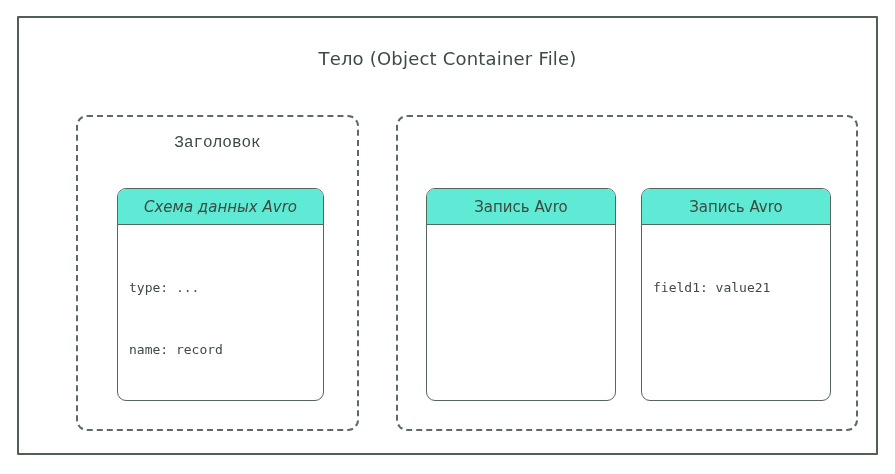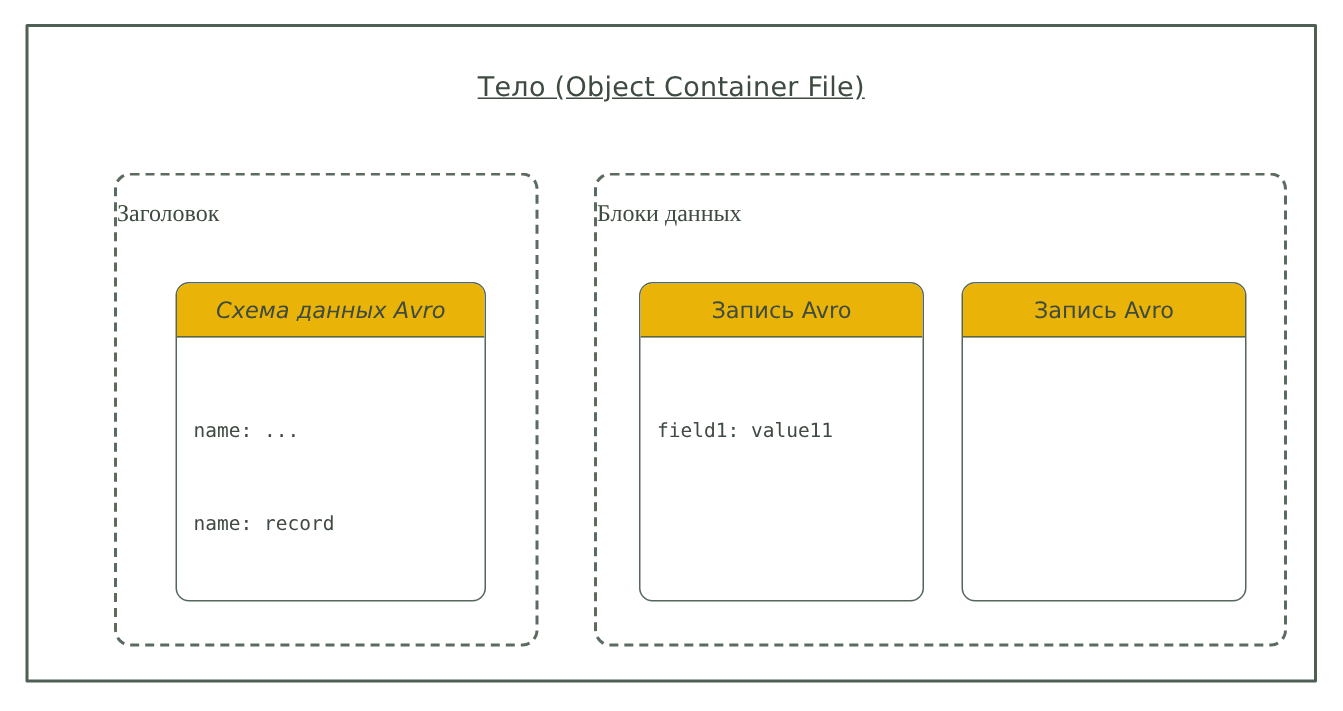--- a/index.html
+++ b/index.html
@@ -41,21 +41,20 @@
     position: absolute;
     left: 0;
     right: 0;
     top: 30px;
     text-align: center;
     font-family: "DejaVu Sans", sans-serif;
     font-size: 18px;
     letter-spacing: 0.2px;
     color: #3d4b41;
     white-space: nowrap;
-    text-decoration: underline;
   }
 
   
   .dashed-group {
     position: absolute;
     box-sizing: border-box;
     border: 2px dashed #5b6b60;
     border-radius: 11px;
     background: transparent;
   }
@@ -69,21 +68,22 @@
     left: 377px;
     top: 97px;
     width: 462px;
     height: 316px;
   }
   .group-title {
     position: absolute;
     left: 0;
     right: 0;
     top: 17px;
-    font-family: Liberation Serif, serif;
+    text-align: center;
+    font-family: Liberation Mono, monospace;
     font-size: 16px;
     color: #3d4b41;
     white-space: nowrap;
   }
 
   
   .card {
     position: absolute;
     box-sizing: border-box;
     border: 1.6px solid #55665b;
@@ -106,21 +106,21 @@
   #card-record-2 {
     left: 243px;
     top: 71px;
     width: 190px;
     height: 213px;
   }
 
   .card-head {
     height: 36px;
     box-sizing: border-box;
-    background: #eab308;
+    background: #5eead4;
     border-bottom: 1.6px solid #55665b;
     display: flex;
     align-items: center;
     justify-content: center;
   }
   .card-head-text {
     font-family: "DejaVu Sans", sans-serif;
     font-size: 15px;
     font-style: italic;
     color: #3d4b41;
@@ -154,50 +154,49 @@
 
     <div class="dashed-group" id="group-header">
 
       <div class="group-title">Заголовок</div>
 
       <div class="card" id="card-schema">
         <div class="card-head">
           <span class="card-head-text">Схема данных Avro</span>
         </div>
         <div class="card-body">
-          <div class="code-line">name: ...</div>
+          <div class="code-line">type: ...</div>
           <div class="code-line">name: record</div>
           
           
           
           
         </div>
       </div>
     </div>
 
     <div class="dashed-group" id="group-blocks">
 
-      <div class="group-title">Блоки данных</div>
 
       <div class="card" id="card-record-1">
         <div class="card-head">
           <span class="card-head-text">Запись Avro</span>
         </div>
         <div class="card-body">
-          <div class="code-line">field1: value11</div>
           
           
         </div>
       </div>
 
       <div class="card" id="card-record-2">
         <div class="card-head">
           <span class="card-head-text">Запись Avro</span>
         </div>
         <div class="card-body">
+          <div class="code-line">field1: value21</div>
           
           
         </div>
       </div>
     </div>
 
   </div>
 </div>
 
 </body></html>

